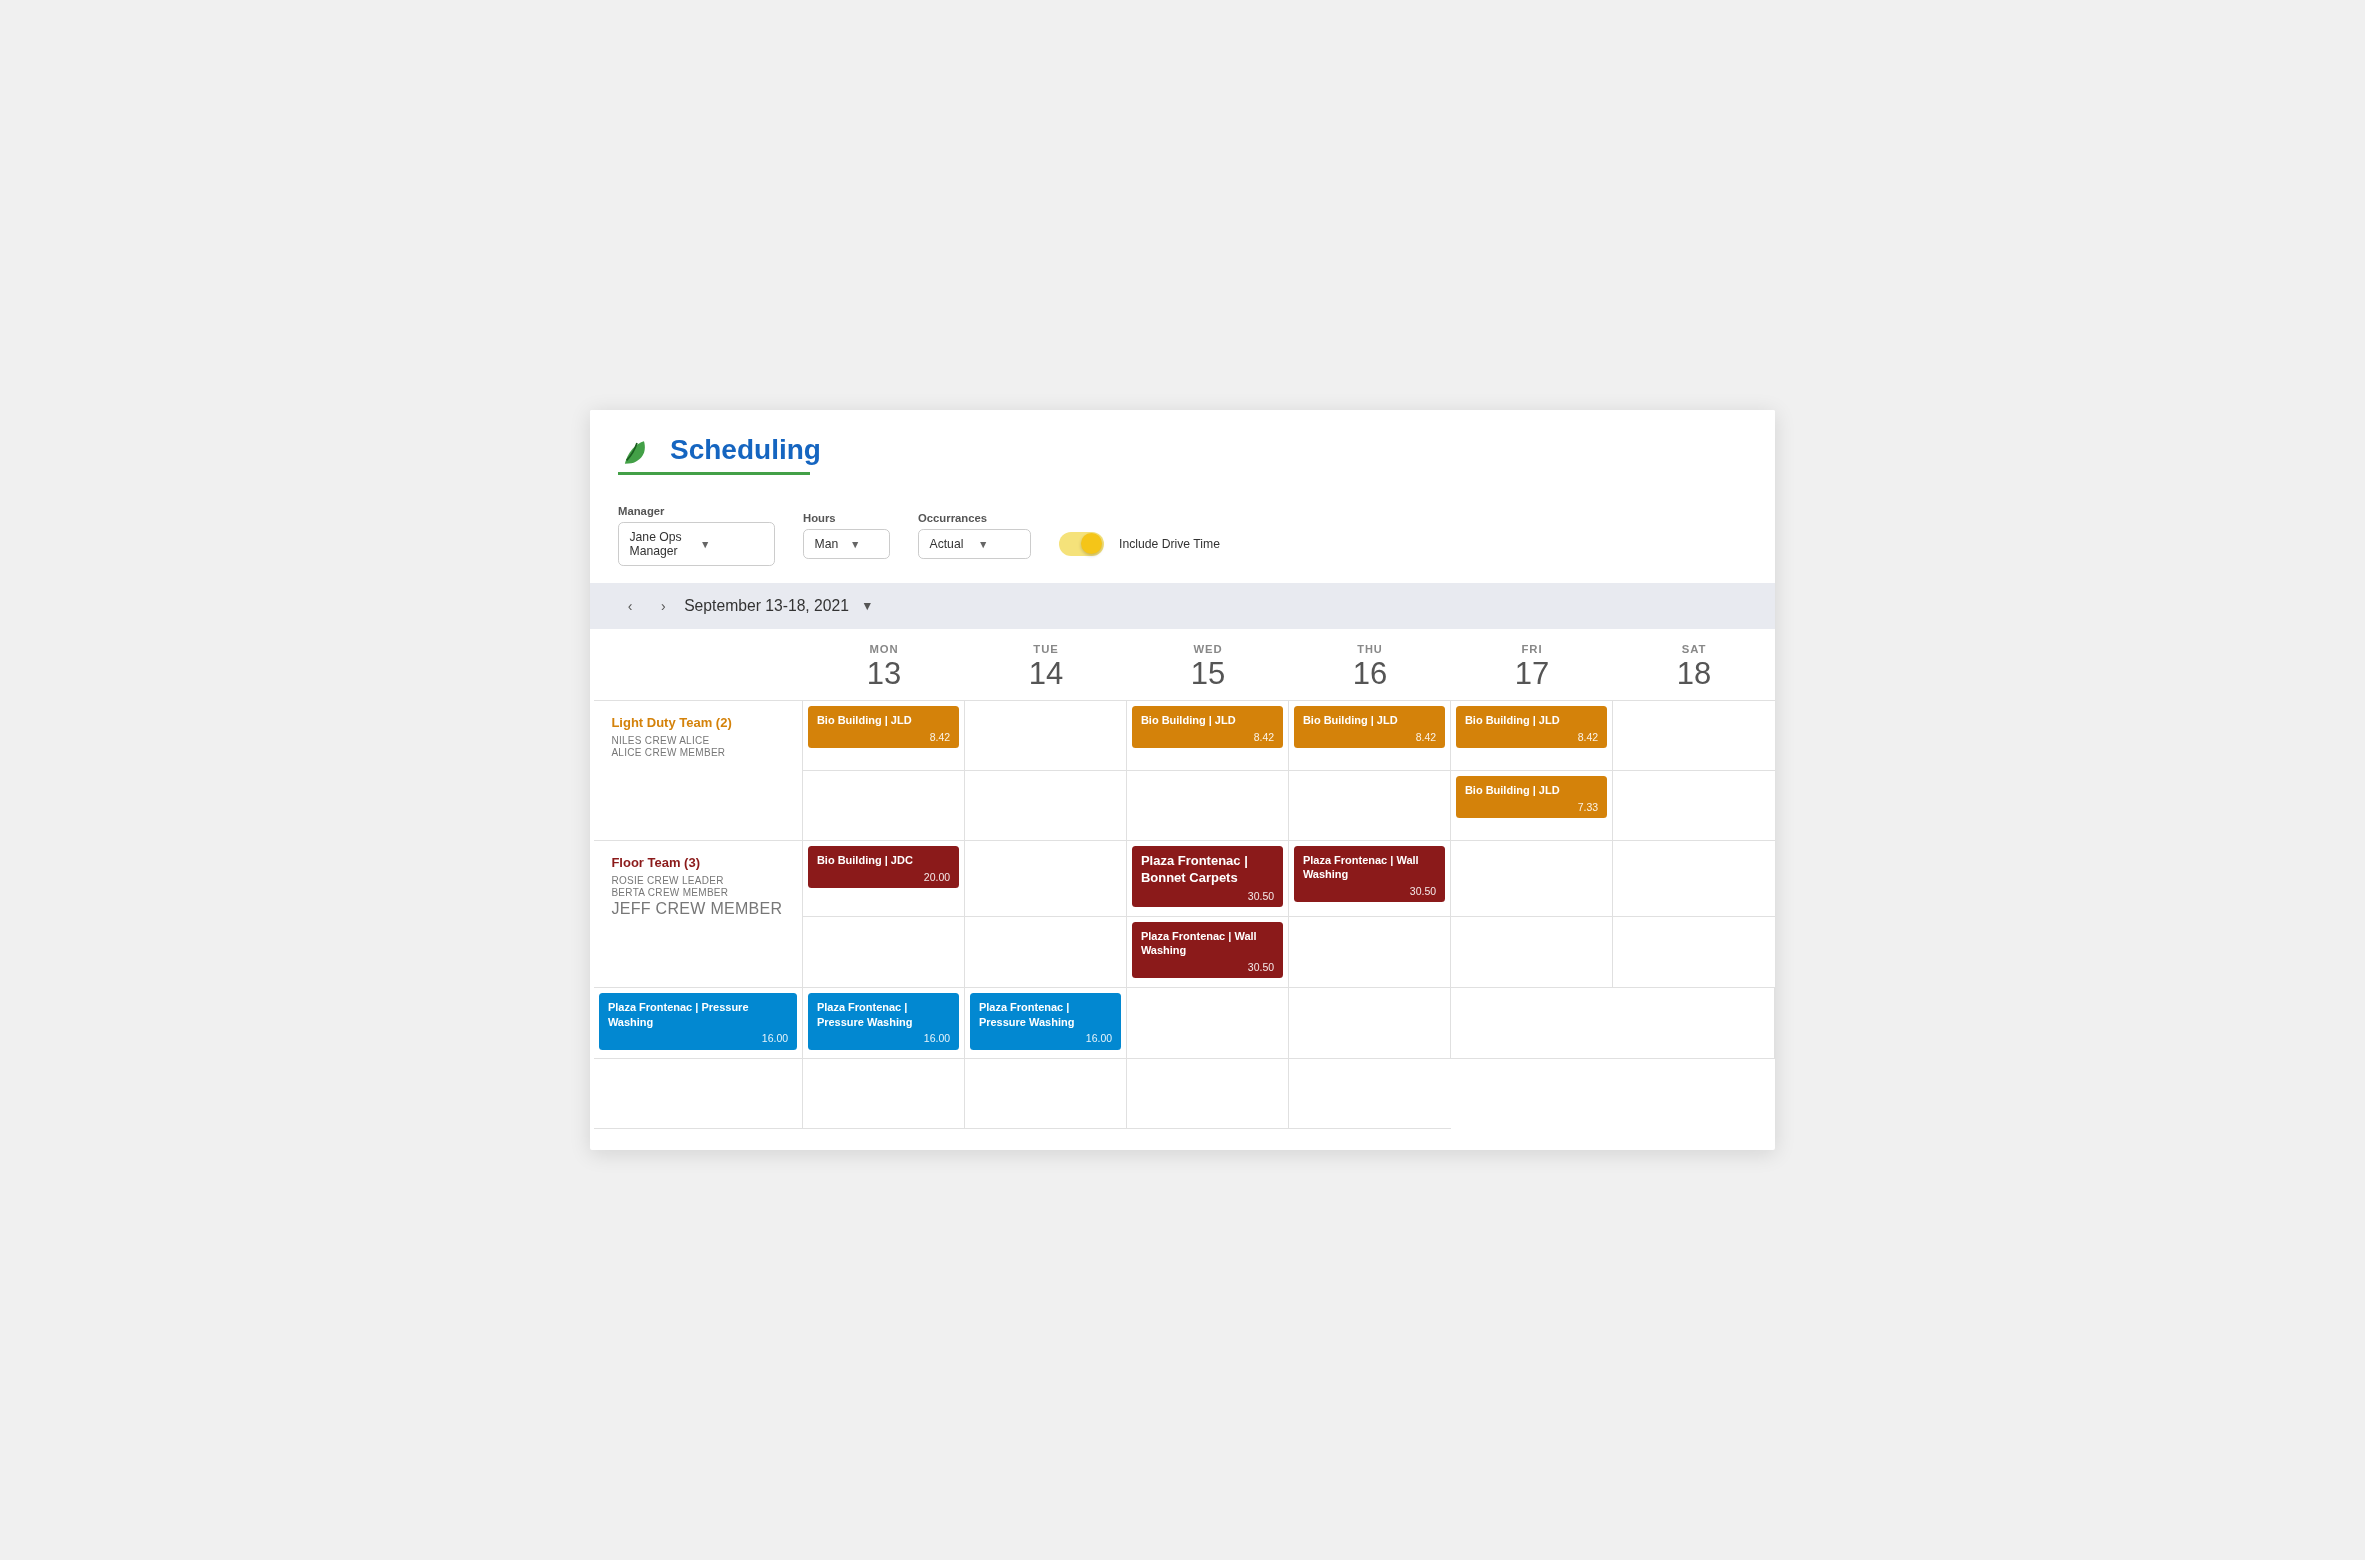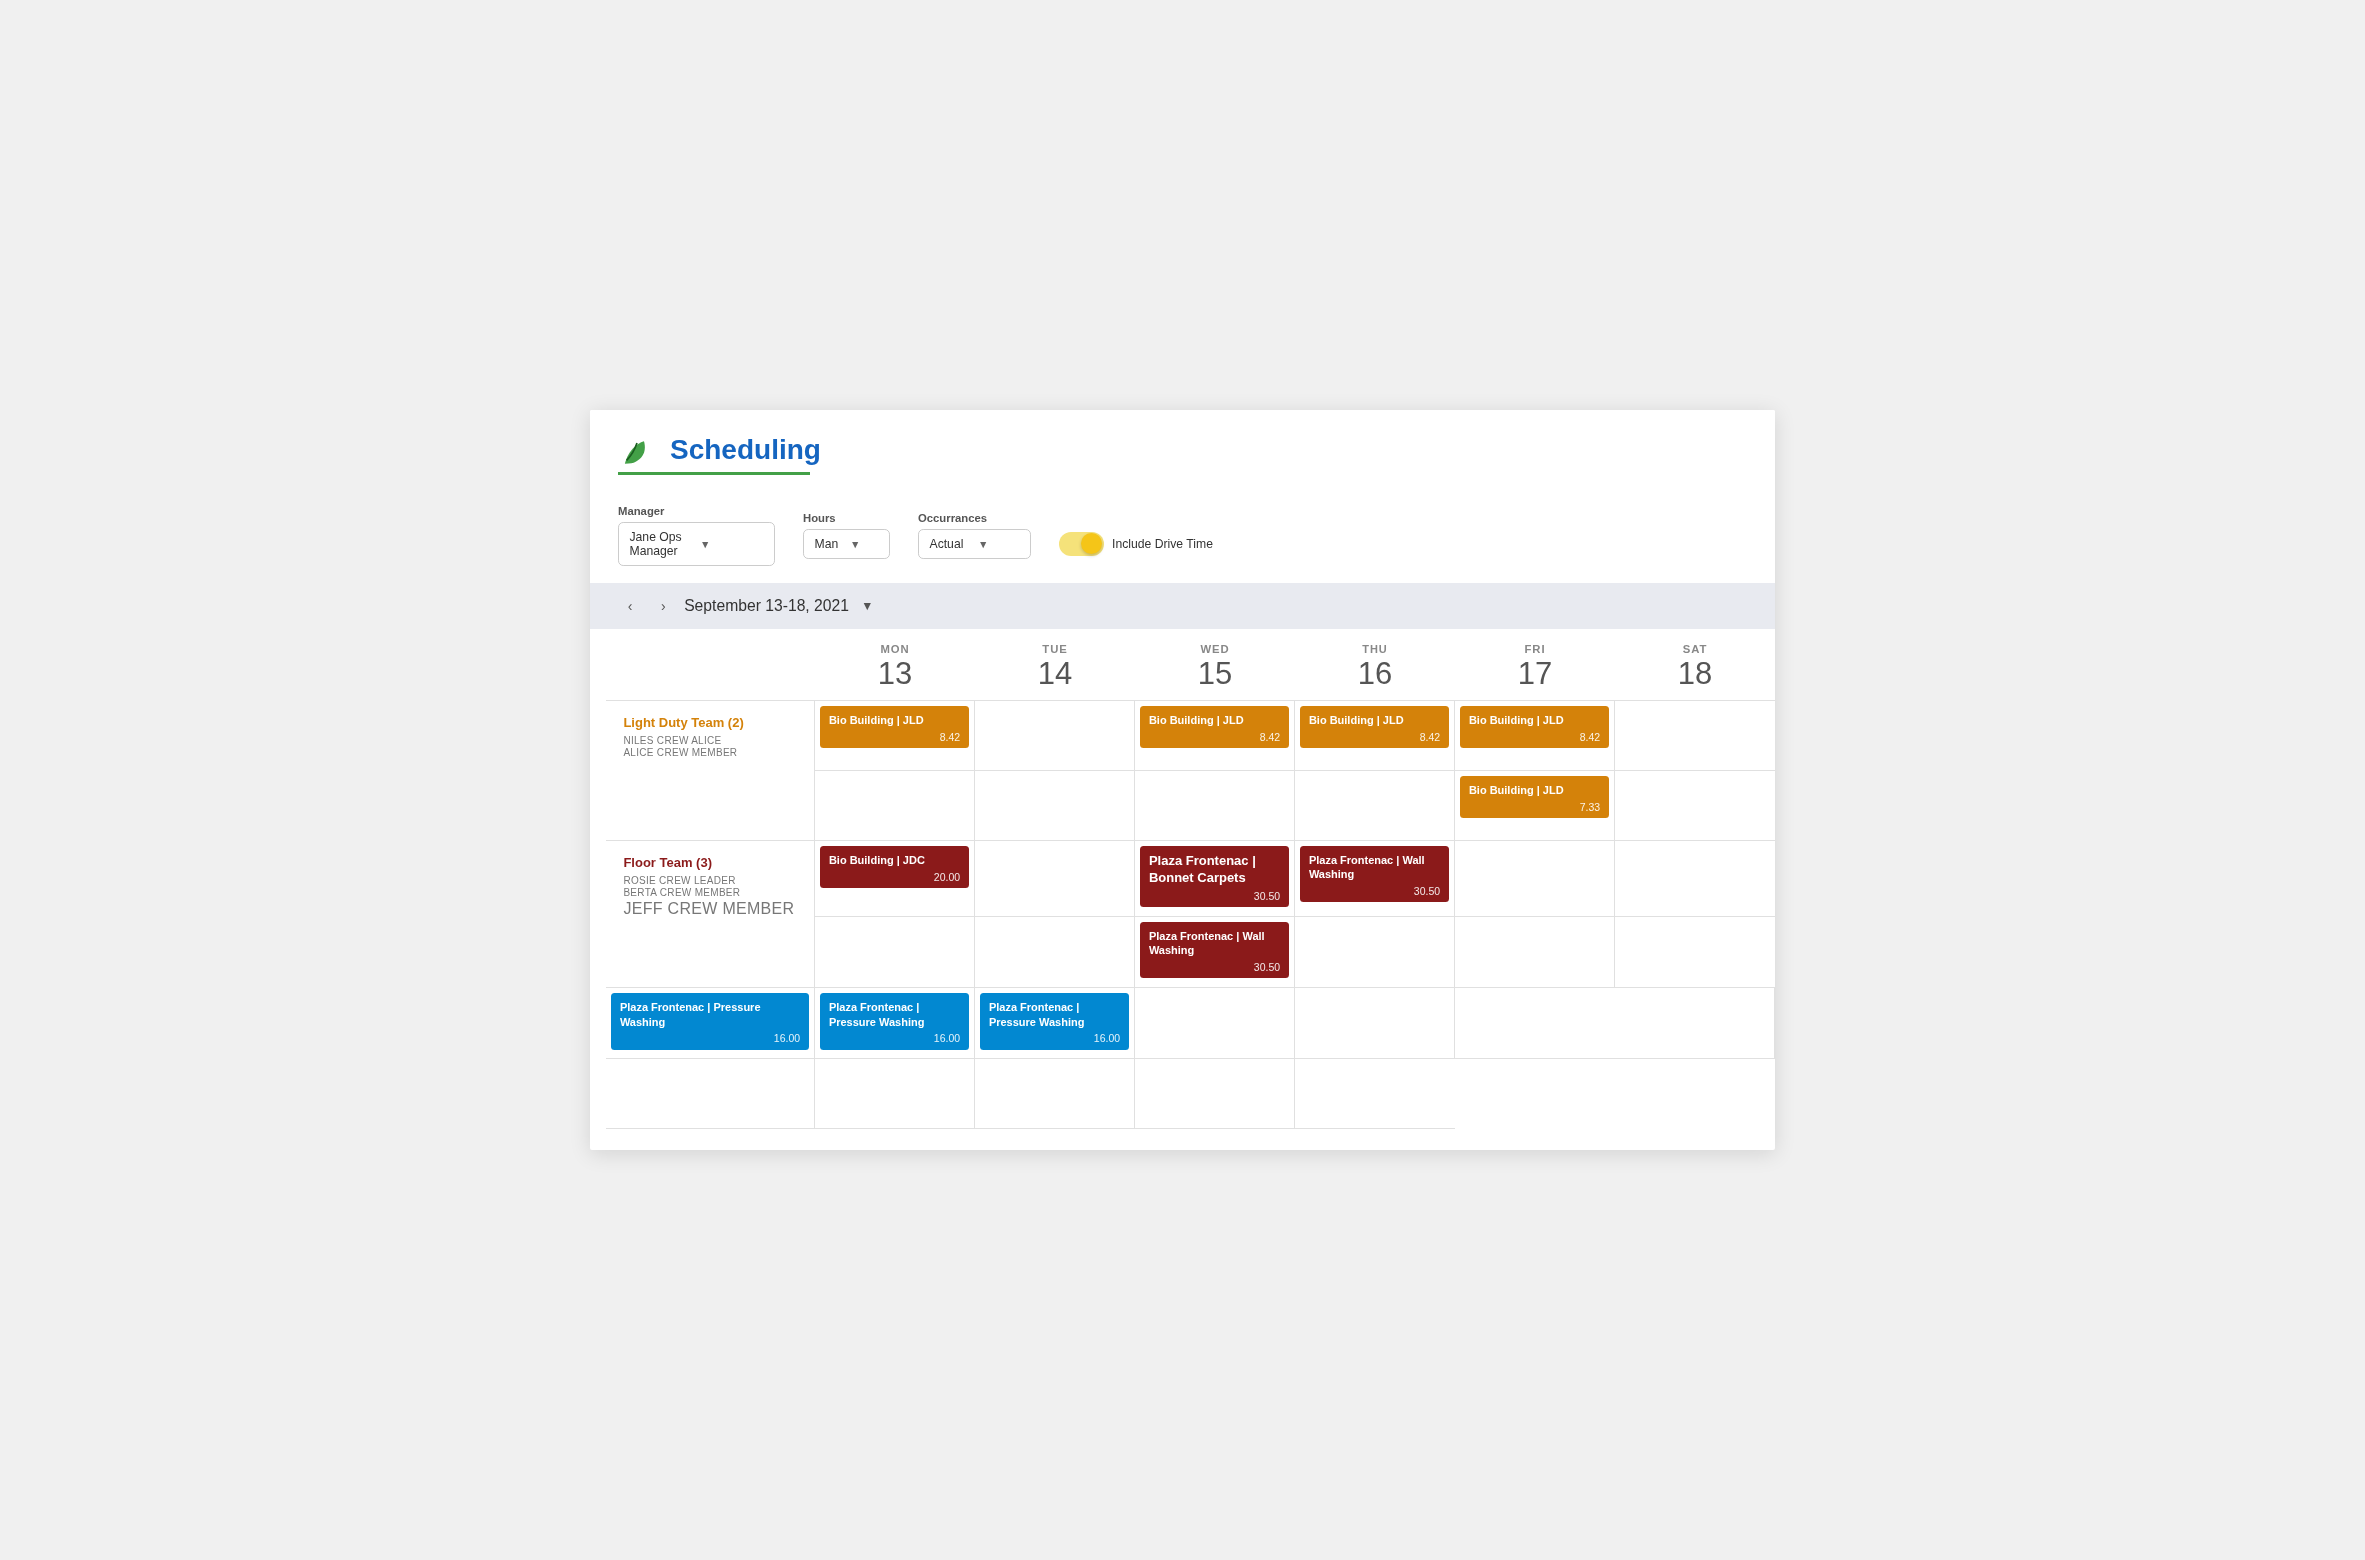--- a/index.html
+++ b/index.html
@@ -78,21 +78,21 @@
       gap: 7px;
       min-width: 157px;
     }
     .filter-select.small { min-width: 87px; }
     .filter-select.medium { min-width: 113px; }
     .filter-select span { flex: 1; }
     .chevron-down { font-size: 10.5px; color: #666; }
     .drive-time-group {
       display: flex;
       align-items: center;
-      gap: 8px;
+      gap: 15px;
       padding-top: 17.4px;
     }
     .toggle-wrapper {
       position: relative;
       width: 45px;
       height: 24.4px;
     }
     .toggle-track {
       width: 45px;
       height: 24.4px;
@@ -139,21 +139,21 @@
       color: #333;
     }
     .date-range-chevron {
       font-size: 12.2px;
       color: #555;
       cursor: pointer;
       margin-left: 3.5px;
     }
     
     .calendar-wrapper {
-      padding: 0 0 21px 16px;
+      padding: 0 0 21px 4px;
       overflow-x: auto;
     }
   </style>
 </head>
 <body>
 
 <div class="app-container">
 
   <div class="app-header">
     <div class="header-top">

